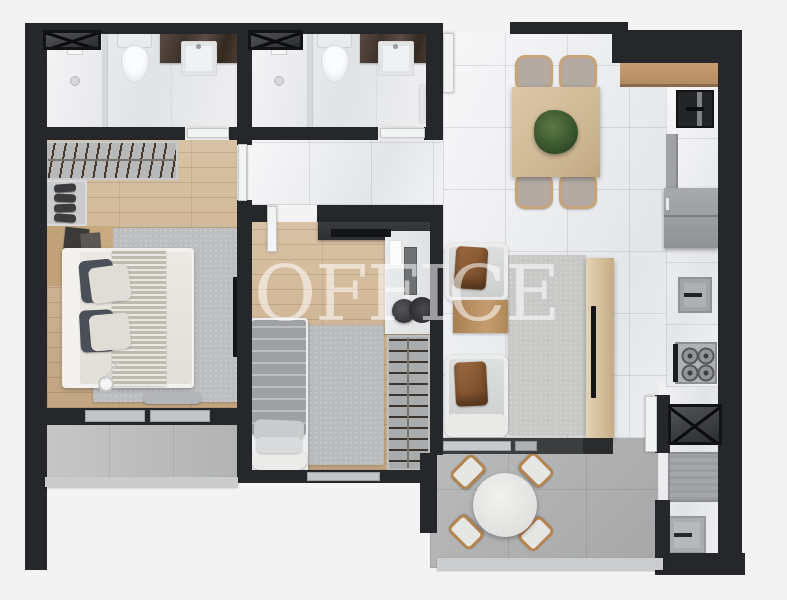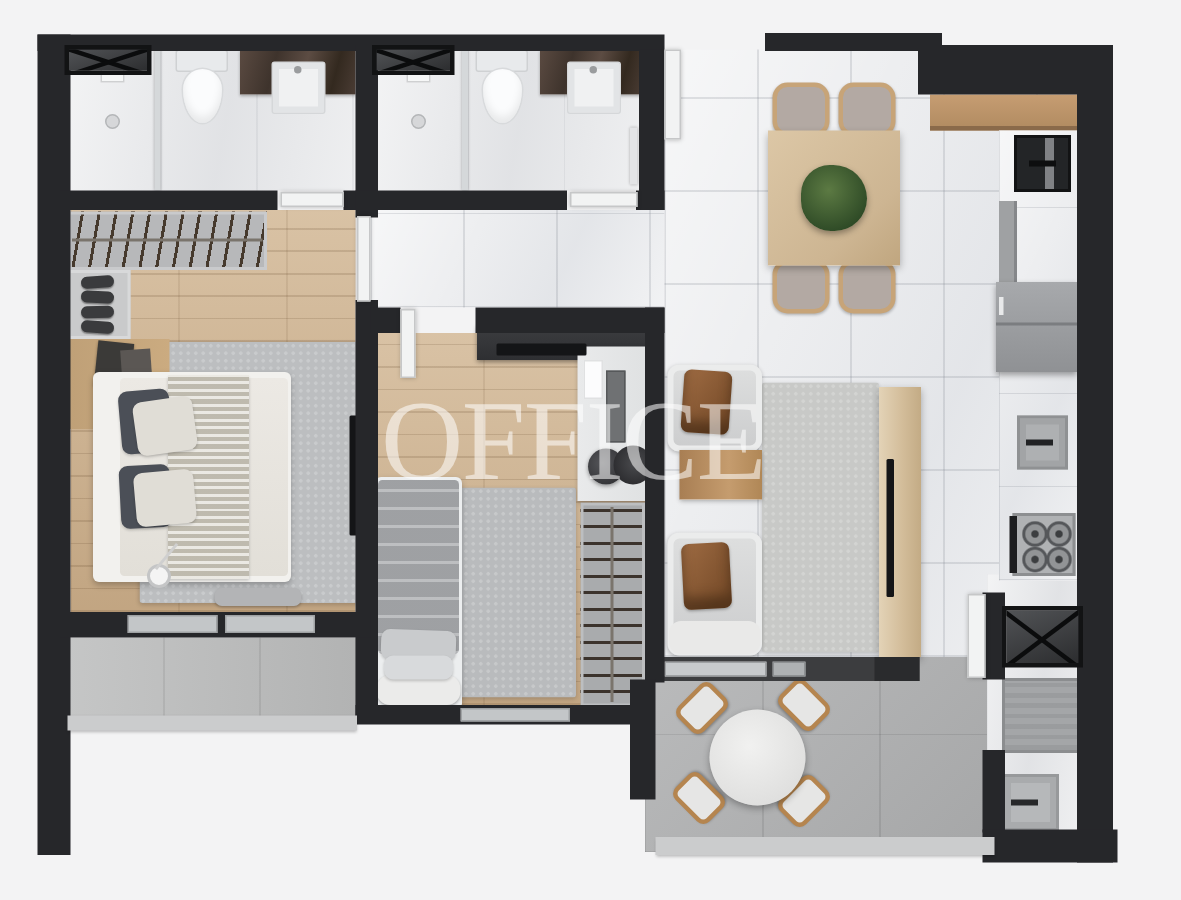--- a/index.html
+++ b/index.html
@@ -233,15 +233,15 @@
     <div class="xbar" style="transform:rotate(-37deg);"></div>
   </div>
 
   <div class="white-door" style="left:187px;top:128px;width:42px;height:10px;"></div>
   <div class="white-door" style="left:380px;top:128px;width:45px;height:10px;"></div>
   <div class="white-door" style="left:238px;top:144px;width:9px;height:57px;"></div>
   <div class="white-door" style="left:267px;top:206px;width:10px;height:46px;"></div>
   <div class="white-door" style="left:443px;top:33px;width:11px;height:60px;"></div>
   <div class="white-door" style="left:645px;top:396px;width:12px;height:56px;"></div>
 
-  <div class="watermark" style="left:254px;top:256px;font-family:Liberation Serif, serif;">OFFICE</div>
+  <div class="watermark" style="left:254px;top:256px;">OFFICE</div>
 
 </div>
 
 </body></html>

